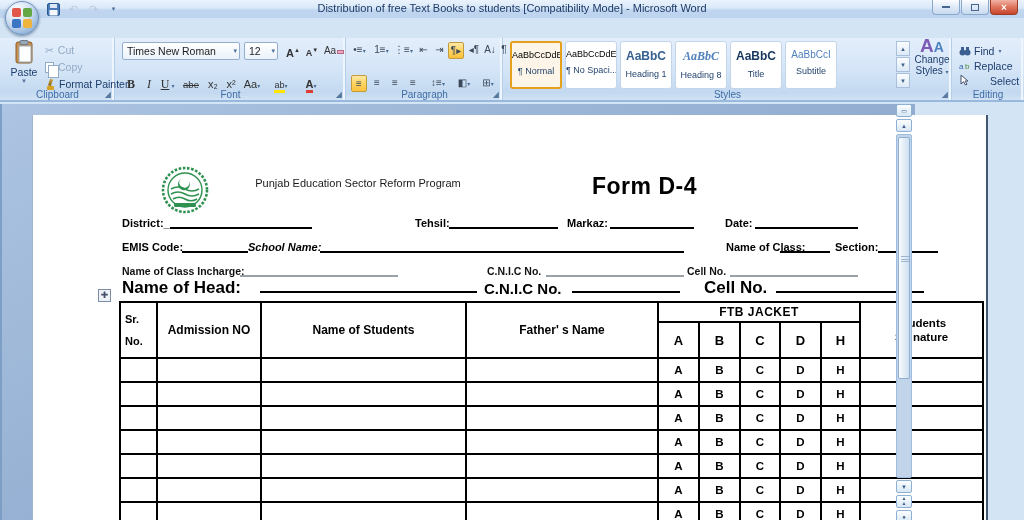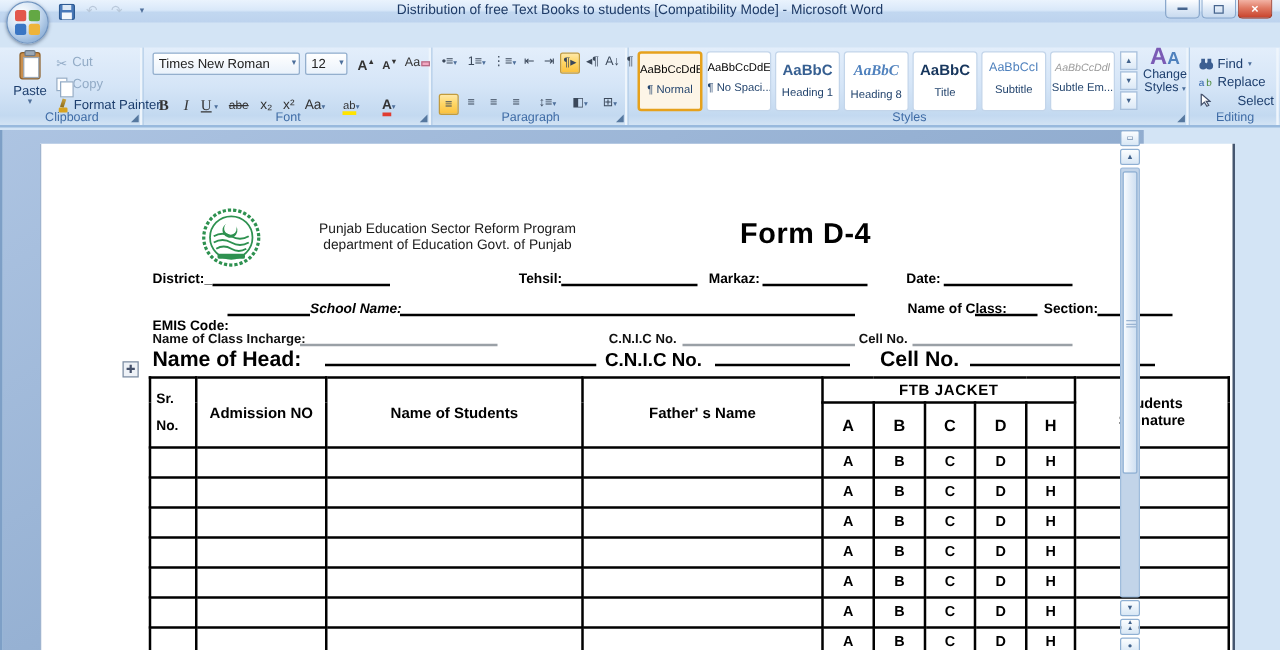--- a/index.html
+++ b/index.html
@@ -303,24 +303,20 @@
         <span class="sname">Heading 8</span>
       </div>
       <div class="scard" style="left:226px;">
         <span class="sprev p-title">AaBbC</span>
         <span class="sname">Title</span>
       </div>
       <div class="scard" style="left:281px;">
         <span class="sprev p-sub">AaBbCcI</span>
         <span class="sname">Subtitle</span>
       </div>
-      <div class="scard" style="left:336px;">
-        <span class="sprev p-subtle">AaBbCcDdl</span>
-        <span class="sname">Subtle Em...</span>
-      </div>
       <div class="sarrows">
         <div class="sarr">▲</div>
         <div class="sarr">▼</div>
         <div class="sarr">▼</div>
       </div>
       <div class="chstyles">
         <div><span class="aa1">A</span><span class="aa2">A</span></div>
         <div>Change</div>
         <div><span>Styles</span> <span class="mini-drop">▾</span></div>
       </div>
@@ -364,34 +360,33 @@
         <circle cx="25" cy="25" r="22" fill="none" stroke="#2e9150" stroke-width="2.6" stroke-dasharray="2.6 1.6"></circle>
         <circle cx="25" cy="25" r="17" fill="#fff" stroke="#2e9150" stroke-width="1.4"></circle>
         <path d="M11 24 q7 -4 14 0 t14 0" fill="none" stroke="#2e9150" stroke-width="1.6"></path>
         <path d="M11 29 q7 -4 14 0 t14 0" fill="none" stroke="#2e9150" stroke-width="1.6"></path>
         <path d="M13 34 q6 -3.5 12 0 t12 0" fill="none" stroke="#2e9150" stroke-width="1.6"></path>
         <path d="M21 14 a6 6 0 1 0 8 2 a5 5 0 1 1 -8 -2" fill="#2e9150"></path>
         <rect x="14" y="38" width="22" height="4" rx="1.5" fill="#2e9150"></rect>
       </svg>
       <div class="abs org" style="left:210px; top:62px; width:232px;">
         <div>Punjab Education Sector Reform Program</div>
-        <div>department of Education Govt. of Punjab</div>
       </div>
       <div class="abs formtitle" style="left:515px; top:58px; width:195px; text-align:center;">Form D-4</div>
 
       <span class="abs lbl" style="left:90px;  top:102px;">District:_</span>
       <span class="uline" style="left:138px; top:102px; width:142px;"></span>
       <span class="abs lbl" style="left:383px; top:102px;">Tehsil:</span>
       <span class="uline" style="left:417px; top:102px; width:109px;"></span>
       <span class="abs lbl" style="left:535px; top:102px;">Markaz:</span>
       <span class="uline" style="left:578px; top:102px; width:84px;"></span>
       <span class="abs lbl" style="left:693px; top:102px;">Date:</span>
       <span class="uline" style="left:723px; top:102px; width:103px;"></span>
 
-      <span class="abs lbl" style="left:90px;  top:126px;margin-top:14px;">EMIS Code:</span>
+      <span class="abs lbl" style="left:90px;  top:126px;">EMIS Code:</span>
       <span class="uline" style="left:150px; top:126px; width:66px;"></span>
       <span class="abs lbl" style="left:216px; top:126px;font-style:italic;">School Name:</span>
       <span class="uline" style="left:288px; top:126px; width:364px;"></span>
       <span class="abs lbl" style="left:670px; top:126px;margin-left:24px;">Name of Class:</span>
       <span class="uline" style="left:748px; top:126px; width:50px;"></span>
       <span class="abs lbl" style="left:803px; top:126px;">Section:</span>
       <span class="uline" style="left:846px; top:126px; width:60px;"></span>
 
       <span class="abs lbl-sm" style="left:90px;  top:150px;">Name of Class Incharge:</span>
       <span class="uline gray" style="left:208px; top:150px; width:158px;"></span>

